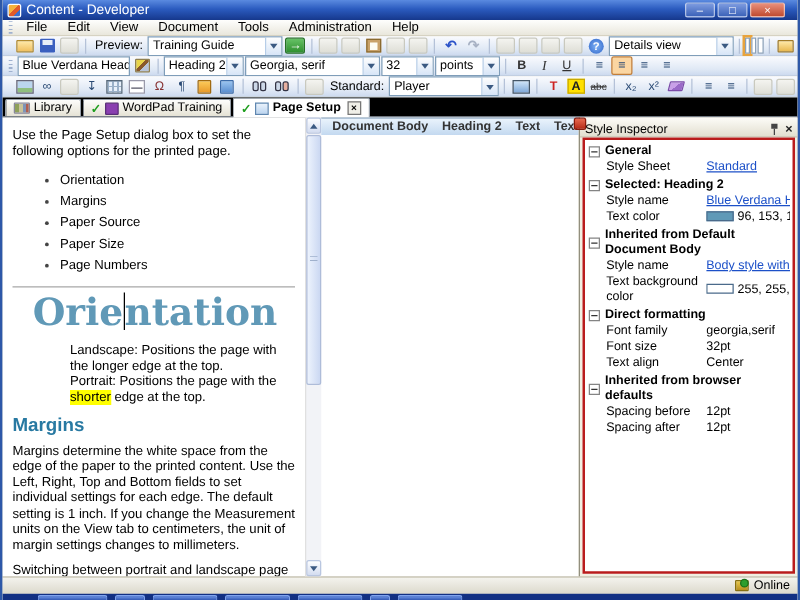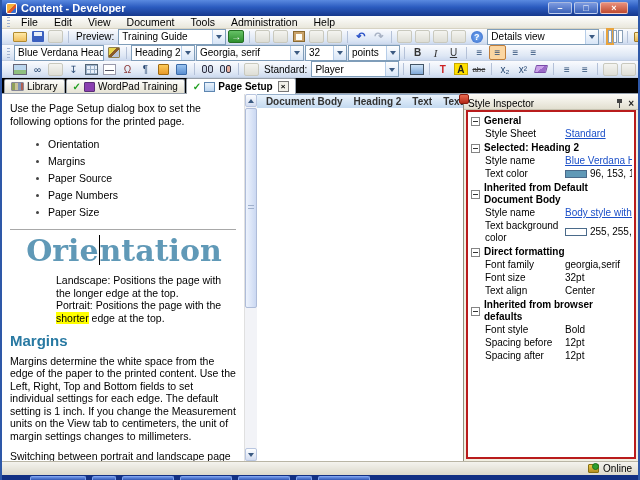--- a/index.html
+++ b/index.html
@@ -1,19 +1,19 @@
 <!DOCTYPE html>
 <html><head>
 <meta charset="utf-8">
 <style>
 *{margin:0;padding:0;box-sizing:border-box}
 body{width:640px;height:480px;font-family:"Liberation Sans",sans-serif;font-size:11px;color:#000}
 .win{width:640px;height:480px;position:relative;background:#ECE9D8;overflow:hidden;border-left:2px solid #2E58A8;border-right:2px solid #2E58A8;display:flex;flex-direction:column}
 
-.titlebar{height:16px;flex:none;display:flex;align-items:center;gap:4px;padding:0 4px;background:linear-gradient(180deg,#5A8AE0 0%,#2B5BBF 45%,#16388C 100%);color:#fff;font-weight:bold;font-size:11px}
+.titlebar{height:16px;flex:none;display:flex;align-items:center;gap:4px;padding:0 4px;background:linear-gradient(180deg,#5A8AE0 0%,#2B5BBF 45%,#16388C 100%);color:#fff;font-weight:normal;font-size:11px}
 .appicon{width:11px;height:11px;border-radius:2px;background:linear-gradient(135deg,#F6B23C 0 45%,#E05A2B 45% 70%,#3A6FD0 70%);border:1px solid #fff}
 .wbtns{margin-left:auto;display:flex;gap:2px;padding-right:6px}
 .wbtn{width:24px;height:12px;border-radius:2px;border:1px solid rgba(255,255,255,.55);display:flex;align-items:center;justify-content:center;font-size:9px;line-height:9px;color:#fff;background:linear-gradient(#7D9BE0,#3B62B8)}
 .wbtn.close{background:linear-gradient(#E98F7B,#BF4A2F);width:28px}
 
 .menubar{height:13px;flex:none;display:flex;align-items:center;background:linear-gradient(#FEFEFD,#E9E7DC);border-bottom:1px solid #D6D2C2;padding-left:2px}
 .menu-item{padding:0 8px;font-size:10.5px}
 .grip{width:3px;height:10px;margin:0 3px;background:repeating-linear-gradient(180deg,#9FB1CF 0 1px,transparent 1px 3px)}
 
 .tb{flex:none;display:flex;align-items:center;background:linear-gradient(180deg,#FAFBFE,#DFE8F5 70%,#CDDAEF);border-bottom:1px solid #C2CFE2;padding:0 2px;gap:1px}
@@ -195,21 +195,21 @@
     <span class="tbtn">
         <span class="ghost"></span>
       </span>
     <span class="tbtn">
         <span class="ghost"></span>
       </span>
     <span class="tbtn">
         <span class="ic-help">?</span>
       </span>
     <span style="margin-left:auto"></span>
-    <span class="combo" style="width:112px">
+    <span class="combo" style="width:100px">
       <span>Details view</span>
       <span class="carr">
           <i class="tri"></i>
         </span>
     </span>
     <span class="sep"></span>
     <span class="vw selview">
         <i></i>
       </span>
     <span class="vw rows">
@@ -383,25 +383,25 @@
             <div class="doc-bullet">
                 <span class="dot"></span>
                 <span>Margins</span>
               </div>
             <div class="doc-bullet">
                 <span class="dot"></span>
                 <span>Paper Source</span>
               </div>
             <div class="doc-bullet">
                 <span class="dot"></span>
-                <span>Page Numbers</span>
+                <span>Paper Size</span>
               </div>
             <div class="doc-bullet">
                 <span class="dot"></span>
-                <span>Paper Size</span>
+                <span>Page Numbers</span>
               </div>
           </div>
           <div class="doc-hr"></div>
           <div class="doc-h1" style="color: rgb(96, 153, 183);"><span>Orie</span><span class="caret"></span><span>ntation</span></div>
           <div class="doc-ind">Landscape: Positions the page with the longer edge at the top.</div>
           <div class="doc-ind"><span>Portrait: Positions the page with the </span><span class="hl" style="background: rgb(255, 255, 0);">shorter</span><span> edge at the top.</span></div>
           <div class="doc-h2" style="color: rgb(40, 121, 162);">Margins</div>
           <div class="doc-p">Margins determine the white space from the edge of the paper to the printed content. Use the Left, Right, Top and Bottom fields to set individual settings for each edge. The default setting is 1 inch. If you change the Measurement units on the View tab to centimeters, the unit of margin settings changes to millimeters.</div>
           <div class="doc-p">Switching between portrait and landscape page orientation also switches the Left/Top and Right/Bottom margin settings.</div>
           <div class="doc-h2" style="color: rgb(40, 121, 162);">Paper Source</div>
@@ -484,24 +484,20 @@
         <div class="si-row">
           <span class="si-label">Text align</span>
           <span class="si-value">Center</span>
         </div>
 
         <div class="si-hdr">
           <span class="expander"></span>
           <span>Inherited from browser defaults</span>
         </div>
         <div class="si-row">
-          <span class="si-label">Font style</span>
-          <span class="si-value">Bold</span>
-        </div>
-        <div class="si-row">
           <span class="si-label">Spacing before</span>
           <span class="si-value">12pt</span>
         </div>
         <div class="si-row">
           <span class="si-label">Spacing after</span>
           <span class="si-value">12pt</span>
         </div>
 
       </div>
     </div>

